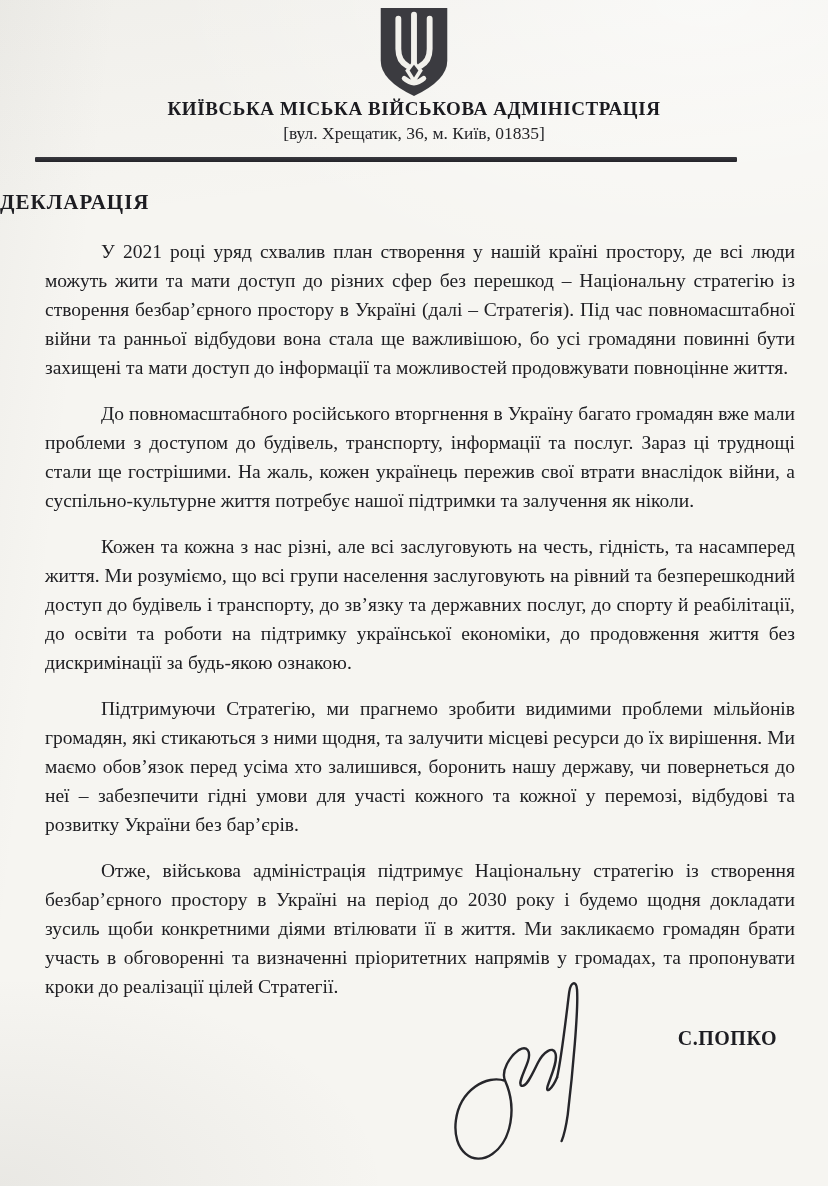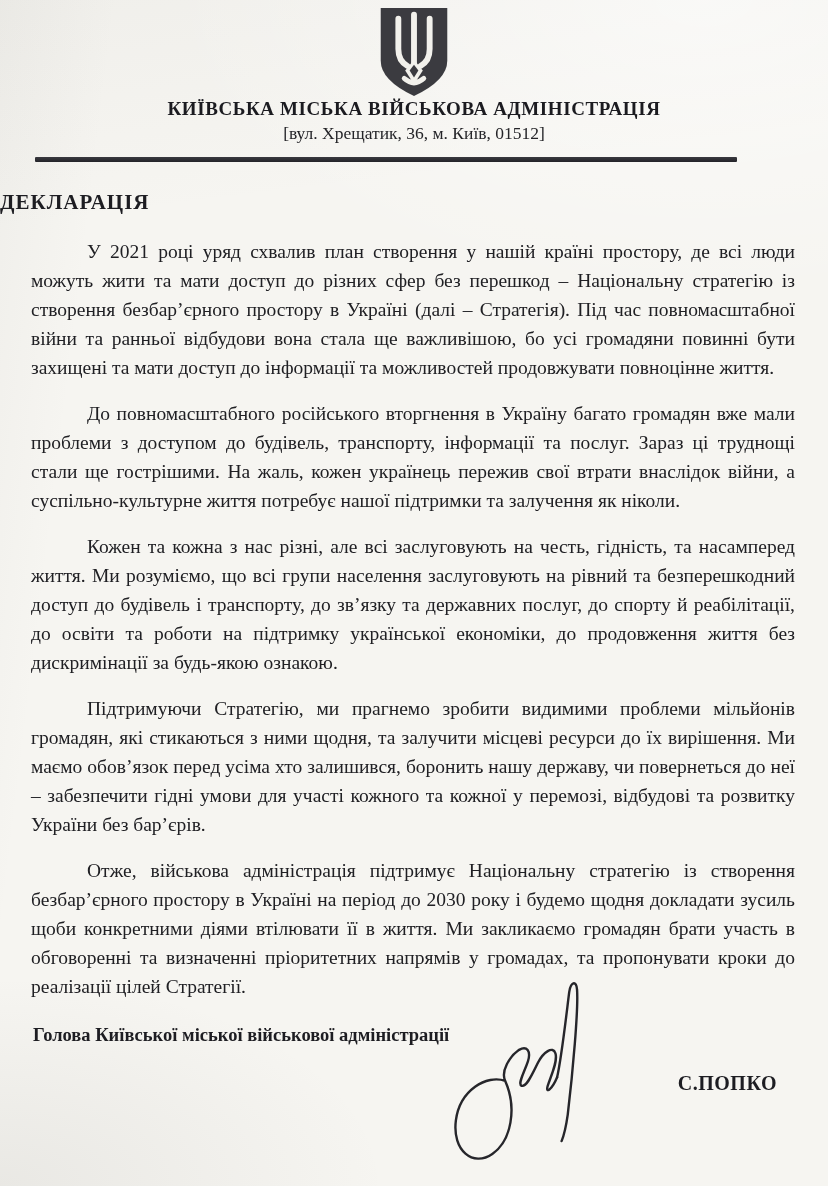--- a/index.html
+++ b/index.html
@@ -59,21 +59,21 @@
     margin: 21px 52px 0 52px;
     text-align: center;
     font-weight: bold;
     font-size: 19.5px;
     line-height: 1.55;
   }
   .body-text {
     margin: 22px 33px 0 31px;
   }
   .body-text p {
-    margin: 0 0 17px 0;
+    margin: 0 0 17px 14px;
     text-align: justify;
     text-indent: 56px;
     font-size: 19.5px;
     line-height: 29px;
     color: #202024;
   }
   .sign-row {
     margin: 24px 33px 0 33px;
     position: relative;
   }
@@ -111,36 +111,35 @@
         <path d="M56 13 V44 Q56 56 47 61" stroke-width="6"></path>
         <path d="M40 9 V62" stroke-width="6"></path>
         <path d="M30 74 Q40 83 50 74" stroke-width="5"></path>
       </g>
       <path d="M40 55 L49 66 L40 80 L31 66 Z" fill="#f2f1ec"></path>
       <path d="M40 60 L44.5 66 L40 73 L35.5 66 Z" fill="#3b3b40"></path>
     </svg>
   </div>
 
   <div class="org-name">КИЇВСЬКА МІСЬКА ВІЙСЬКОВА АДМІНІСТРАЦІЯ</div>
-  <div class="org-address">[вул. Хрещатик, 36, м. Київ, 01512]</div>
+  <div class="org-address">[вул. Хрещатик, 36, м. Київ, 01835]</div>
 
   <div class="rule"></div>
 
   <div class="doc-title">ДЕКЛАРАЦІЯ</div>
 
   <div class="body-text">
     <p>У 2021 році уряд схвалив план створення у нашій країні простору, де всі люди можуть жити та мати доступ до різних сфер без перешкод – Національну стратегію із створення безбар’єрного простору в Україні (далі – Стратегія). Під час повномасштабної війни та ранньої відбудови вона стала ще важливішою, бо усі громадяни повинні бути захищені та мати доступ до інформації та можливостей продовжувати повноцінне життя.</p>
     <p>До повномасштабного російського вторгнення в Україну багато громадян вже мали проблеми з доступом до будівель, транспорту, інформації та послуг. Зараз ці труднощі стали ще гострішими. На жаль, кожен українець пережив свої втрати внаслідок війни, а суспільно-культурне життя потребує нашої підтримки та залучення як ніколи.</p>
     <p>Кожен та кожна з нас різні, але всі заслуговують на честь, гідність, та насамперед життя. Ми розуміємо, що всі групи населення заслуговують на рівний та безперешкодний доступ до будівель і транспорту, до зв’язку та державних послуг, до спорту й реабілітації, до освіти та роботи на підтримку української економіки, до продовження життя без дискримінації за будь-якою ознакою.</p>
     <p>Підтримуючи Стратегію, ми прагнемо зробити видимими проблеми мільйонів громадян, які стикаються з ними щодня, та залучити місцеві ресурси до їх вирішення. Ми маємо обов’язок перед усіма хто залишився, боронить нашу державу, чи повернеться до неї – забезпечити гідні умови для участі кожного та кожної у перемозі, відбудові та розвитку України без бар’єрів.</p>
     <p>Отже, військова адміністрація підтримує Національну стратегію із створення безбар’єрного простору в Україні на період до 2030 року і будемо щодня докладати зусиль щоби конкретними діями втілювати її в життя. Ми закликаємо громадян брати участь в обговоренні та визначенні пріоритетних напрямів у громадах, та пропонувати кроки до реалізації цілей Стратегії.</p>
   </div>
 
   <div class="sign-row">
-    <div class="sign-title">Голова Київської міської військової адміністрації</div>
     <div class="sign-name">С.ПОПКО</div>
   </div>
 
   <svg class="handwritten-signature" viewBox="0 0 170 195" aria-hidden="true">
     <g stroke="#26262b" stroke-width="2.4" fill="none" stroke-linecap="round" transform="rotate(-4 85 97)">
       <path d="M72 100 C 54 92, 26 106, 20 136 C 14 166, 34 184, 54 172 C 74 160, 82 128, 72 100 C 68 90, 78 76, 88 70 C 96 66, 100 72, 96 82 C 91 94, 84 104, 88 106 C 93 108, 100 94, 106 84 C 112 74, 122 68, 124 76 C 126 84, 118 98, 114 108 C 111 116, 118 112, 124 100"></path>
       <path d="M124 100 C 130 80, 138 36, 142 16 C 144 6, 150 4, 150 14 C 150 34, 140 96, 132 138 C 129 152, 126 160, 124 164"></path>
     </g>
   </svg>
 

